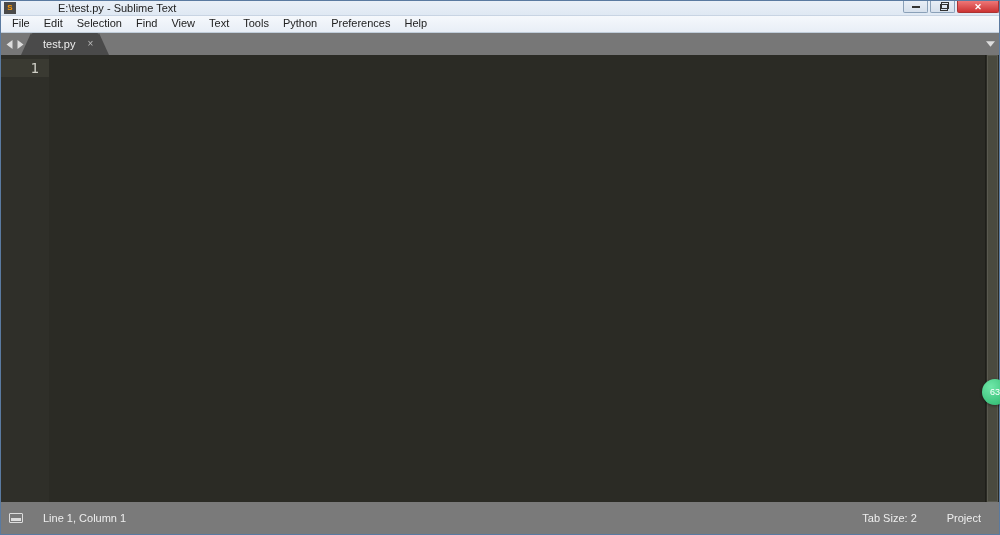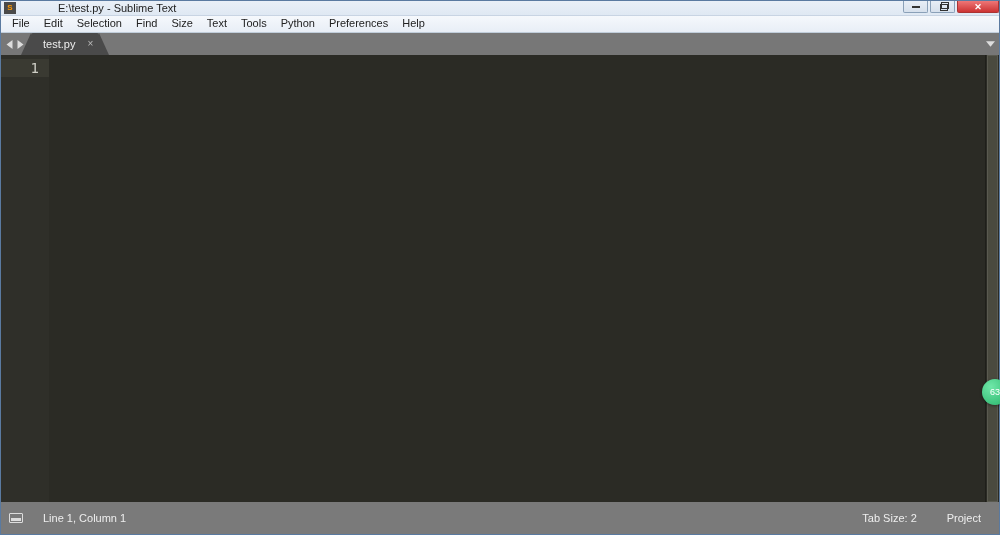--- a/index.html
+++ b/index.html
@@ -72,21 +72,21 @@
       <div class="win-btn max"></div>
       <div class="win-btn close"></div>
     </div>
   </div>
 
   <div class="menubar">
     <div class="menu-item">File</div>
     <div class="menu-item">Edit</div>
     <div class="menu-item">Selection</div>
     <div class="menu-item">Find</div>
-    <div class="menu-item">Size</div>
+    <div class="menu-item">View</div>
     <div class="menu-item">Text</div>
     <div class="menu-item">Tools</div>
     <div class="menu-item">Python</div>
     <div class="menu-item">Preferences</div>
     <div class="menu-item">Help</div>
   </div>
 
   <div class="tabrow">
     <div class="nav-arrows">
       <div class="nav-arrow">

